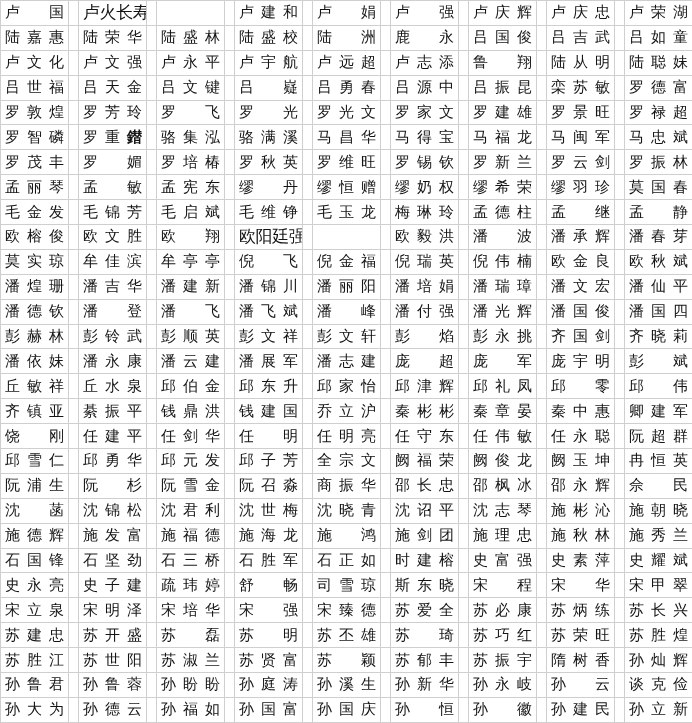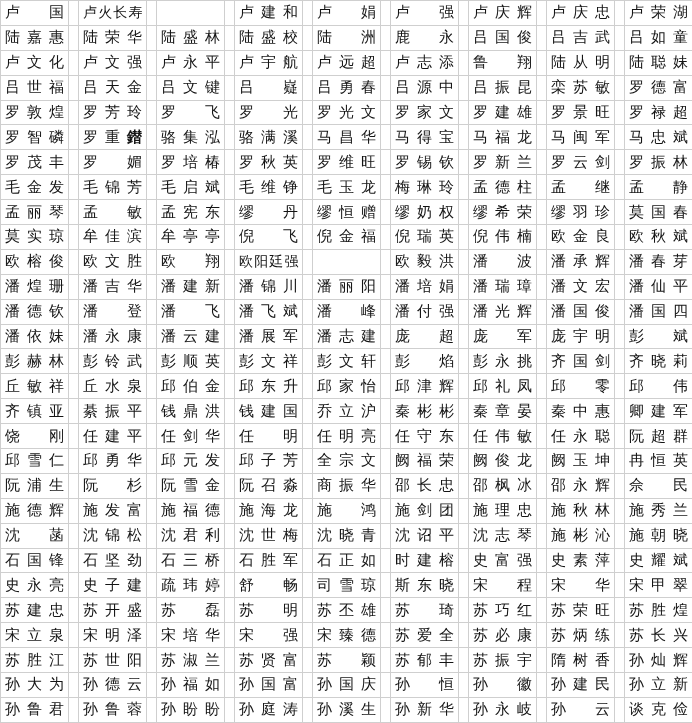--- a/index.html
+++ b/index.html
@@ -53,21 +53,21 @@
   }
   td.gap-cell {
     border-left: 1px solid #cfcfcf;
     border-right: 1px solid #cfcfcf;
     border-top: 1px solid #cfcfcf;
     border-bottom: 1px solid #cfcfcf;
     background: #ffffff;
   }
   
   td.name-cell.wide > span.nm {
-    font-size: 14px;
+    font-size: 17px;
     letter-spacing: -0.4px;
   }
   
   span.fallback-glyph {
     font-family: "DejaVu Sans", sans-serif;
     font-weight: 600;
   }
   td.empty-cell { background: #ffffff; }
 </style>
 </head>
@@ -348,20 +348,57 @@
         <td class="name-cell">
           <span class="nm">罗云剑</span>
         </td>
         <td class="gap-cell"></td>
         <td class="name-cell">
           <span class="nm">罗振林</span>
         </td>
       </tr>
       <tr>
         <td class="name-cell">
+          <span class="nm">孟丽琴</span>
+        </td>
+        <td class="gap-cell"></td>
+        <td class="name-cell">
+          <span class="nm">孟敏</span>
+        </td>
+        <td class="gap-cell"></td>
+        <td class="name-cell">
+          <span class="nm">孟宪东</span>
+        </td>
+        <td class="gap-cell"></td>
+        <td class="name-cell">
+          <span class="nm">缪丹</span>
+        </td>
+        <td class="gap-cell"></td>
+        <td class="name-cell">
+          <span class="nm">缪恒赠</span>
+        </td>
+        <td class="gap-cell"></td>
+        <td class="name-cell">
+          <span class="nm">缪奶权</span>
+        </td>
+        <td class="gap-cell"></td>
+        <td class="name-cell">
+          <span class="nm">缪希荣</span>
+        </td>
+        <td class="gap-cell"></td>
+        <td class="name-cell">
+          <span class="nm">缪羽珍</span>
+        </td>
+        <td class="gap-cell"></td>
+        <td class="name-cell">
+          <span class="nm">莫国春</span>
+        </td>
+      </tr>
+      <tr>
+        <td class="name-cell">
           <span class="nm">毛金发</span>
         </td>
         <td class="gap-cell"></td>
         <td class="name-cell">
           <span class="nm">毛锦芳</span>
         </td>
         <td class="gap-cell"></td>
         <td class="name-cell">
           <span class="nm">毛启斌</span>
         </td>
@@ -381,94 +418,20 @@
         <td class="name-cell">
           <span class="nm">孟德柱</span>
         </td>
         <td class="gap-cell"></td>
         <td class="name-cell">
           <span class="nm">孟继</span>
         </td>
         <td class="gap-cell"></td>
         <td class="name-cell">
           <span class="nm">孟静</span>
-        </td>
-      </tr>
-      <tr>
-        <td class="name-cell">
-          <span class="nm">孟丽琴</span>
-        </td>
-        <td class="gap-cell"></td>
-        <td class="name-cell">
-          <span class="nm">孟敏</span>
-        </td>
-        <td class="gap-cell"></td>
-        <td class="name-cell">
-          <span class="nm">孟宪东</span>
-        </td>
-        <td class="gap-cell"></td>
-        <td class="name-cell">
-          <span class="nm">缪丹</span>
-        </td>
-        <td class="gap-cell"></td>
-        <td class="name-cell">
-          <span class="nm">缪恒赠</span>
-        </td>
-        <td class="gap-cell"></td>
-        <td class="name-cell">
-          <span class="nm">缪奶权</span>
-        </td>
-        <td class="gap-cell"></td>
-        <td class="name-cell">
-          <span class="nm">缪希荣</span>
-        </td>
-        <td class="gap-cell"></td>
-        <td class="name-cell">
-          <span class="nm">缪羽珍</span>
-        </td>
-        <td class="gap-cell"></td>
-        <td class="name-cell">
-          <span class="nm">莫国春</span>
-        </td>
-      </tr>
-      <tr>
-        <td class="name-cell">
-          <span class="nm">莫实琼</span>
-        </td>
-        <td class="gap-cell"></td>
-        <td class="name-cell">
-          <span class="nm">牟佳滨</span>
-        </td>
-        <td class="gap-cell"></td>
-        <td class="name-cell">
-          <span class="nm">牟亭亭</span>
-        </td>
-        <td class="gap-cell"></td>
-        <td class="name-cell">
-          <span class="nm">倪飞</span>
-        </td>
-        <td class="gap-cell"></td>
-        <td class="name-cell">
-          <span class="nm">倪金福</span>
-        </td>
-        <td class="gap-cell"></td>
-        <td class="name-cell">
-          <span class="nm">倪瑞英</span>
-        </td>
-        <td class="gap-cell"></td>
-        <td class="name-cell">
-          <span class="nm">倪伟楠</span>
-        </td>
-        <td class="gap-cell"></td>
-        <td class="name-cell">
-          <span class="nm">欧金良</span>
-        </td>
-        <td class="gap-cell"></td>
-        <td class="name-cell">
-          <span class="nm">欧秋斌</span>
         </td>
       </tr>
       <tr>
         <td class="name-cell">
           <span class="nm">欧榕俊</span>
         </td>
         <td class="gap-cell"></td>
         <td class="name-cell">
           <span class="nm">欧文胜</span>
         </td>
@@ -496,20 +459,57 @@
         <td class="name-cell">
           <span class="nm">潘承辉</span>
         </td>
         <td class="gap-cell"></td>
         <td class="name-cell">
           <span class="nm">潘春芽</span>
         </td>
       </tr>
       <tr>
         <td class="name-cell">
+          <span class="nm">莫实琼</span>
+        </td>
+        <td class="gap-cell"></td>
+        <td class="name-cell">
+          <span class="nm">牟佳滨</span>
+        </td>
+        <td class="gap-cell"></td>
+        <td class="name-cell">
+          <span class="nm">牟亭亭</span>
+        </td>
+        <td class="gap-cell"></td>
+        <td class="name-cell">
+          <span class="nm">倪飞</span>
+        </td>
+        <td class="gap-cell"></td>
+        <td class="name-cell">
+          <span class="nm">倪金福</span>
+        </td>
+        <td class="gap-cell"></td>
+        <td class="name-cell">
+          <span class="nm">倪瑞英</span>
+        </td>
+        <td class="gap-cell"></td>
+        <td class="name-cell">
+          <span class="nm">倪伟楠</span>
+        </td>
+        <td class="gap-cell"></td>
+        <td class="name-cell">
+          <span class="nm">欧金良</span>
+        </td>
+        <td class="gap-cell"></td>
+        <td class="name-cell">
+          <span class="nm">欧秋斌</span>
+        </td>
+      </tr>
+      <tr>
+        <td class="name-cell">
           <span class="nm">潘煌珊</span>
         </td>
         <td class="gap-cell"></td>
         <td class="name-cell">
           <span class="nm">潘吉华</span>
         </td>
         <td class="gap-cell"></td>
         <td class="name-cell">
           <span class="nm">潘建新</span>
         </td>
@@ -570,20 +570,57 @@
         <td class="name-cell">
           <span class="nm">潘国俊</span>
         </td>
         <td class="gap-cell"></td>
         <td class="name-cell">
           <span class="nm">潘国四</span>
         </td>
       </tr>
       <tr>
         <td class="name-cell">
+          <span class="nm">彭赫林</span>
+        </td>
+        <td class="gap-cell"></td>
+        <td class="name-cell">
+          <span class="nm">彭铃武</span>
+        </td>
+        <td class="gap-cell"></td>
+        <td class="name-cell">
+          <span class="nm">彭顺英</span>
+        </td>
+        <td class="gap-cell"></td>
+        <td class="name-cell">
+          <span class="nm">彭文祥</span>
+        </td>
+        <td class="gap-cell"></td>
+        <td class="name-cell">
+          <span class="nm">彭文轩</span>
+        </td>
+        <td class="gap-cell"></td>
+        <td class="name-cell">
+          <span class="nm">彭焰</span>
+        </td>
+        <td class="gap-cell"></td>
+        <td class="name-cell">
+          <span class="nm">彭永挑</span>
+        </td>
+        <td class="gap-cell"></td>
+        <td class="name-cell">
+          <span class="nm">齐国剑</span>
+        </td>
+        <td class="gap-cell"></td>
+        <td class="name-cell">
+          <span class="nm">齐晓莉</span>
+        </td>
+      </tr>
+      <tr>
+        <td class="name-cell">
           <span class="nm">潘依妹</span>
         </td>
         <td class="gap-cell"></td>
         <td class="name-cell">
           <span class="nm">潘永康</span>
         </td>
         <td class="gap-cell"></td>
         <td class="name-cell">
           <span class="nm">潘云建</span>
         </td>
@@ -607,57 +644,20 @@
         <td class="name-cell">
           <span class="nm">庞宇明</span>
         </td>
         <td class="gap-cell"></td>
         <td class="name-cell">
           <span class="nm">彭斌</span>
         </td>
       </tr>
       <tr>
         <td class="name-cell">
-          <span class="nm">彭赫林</span>
-        </td>
-        <td class="gap-cell"></td>
-        <td class="name-cell">
-          <span class="nm">彭铃武</span>
-        </td>
-        <td class="gap-cell"></td>
-        <td class="name-cell">
-          <span class="nm">彭顺英</span>
-        </td>
-        <td class="gap-cell"></td>
-        <td class="name-cell">
-          <span class="nm">彭文祥</span>
-        </td>
-        <td class="gap-cell"></td>
-        <td class="name-cell">
-          <span class="nm">彭文轩</span>
-        </td>
-        <td class="gap-cell"></td>
-        <td class="name-cell">
-          <span class="nm">彭焰</span>
-        </td>
-        <td class="gap-cell"></td>
-        <td class="name-cell">
-          <span class="nm">彭永挑</span>
-        </td>
-        <td class="gap-cell"></td>
-        <td class="name-cell">
-          <span class="nm">齐国剑</span>
-        </td>
-        <td class="gap-cell"></td>
-        <td class="name-cell">
-          <span class="nm">齐晓莉</span>
-        </td>
-      </tr>
-      <tr>
-        <td class="name-cell">
           <span class="nm">丘敏祥</span>
         </td>
         <td class="gap-cell"></td>
         <td class="name-cell">
           <span class="nm">丘水泉</span>
         </td>
         <td class="gap-cell"></td>
         <td class="name-cell">
           <span class="nm">邱伯金</span>
         </td>
@@ -829,20 +829,57 @@
         <td class="name-cell">
           <span class="nm">邵永辉</span>
         </td>
         <td class="gap-cell"></td>
         <td class="name-cell">
           <span class="nm">佘民</span>
         </td>
       </tr>
       <tr>
         <td class="name-cell">
+          <span class="nm">沈菡</span>
+        </td>
+        <td class="gap-cell"></td>
+        <td class="name-cell">
+          <span class="nm">沈锦松</span>
+        </td>
+        <td class="gap-cell"></td>
+        <td class="name-cell">
+          <span class="nm">沈君利</span>
+        </td>
+        <td class="gap-cell"></td>
+        <td class="name-cell">
+          <span class="nm">沈世梅</span>
+        </td>
+        <td class="gap-cell"></td>
+        <td class="name-cell">
+          <span class="nm">沈晓青</span>
+        </td>
+        <td class="gap-cell"></td>
+        <td class="name-cell">
+          <span class="nm">沈诏平</span>
+        </td>
+        <td class="gap-cell"></td>
+        <td class="name-cell">
+          <span class="nm">沈志琴</span>
+        </td>
+        <td class="gap-cell"></td>
+        <td class="name-cell">
+          <span class="nm">施彬沁</span>
+        </td>
+        <td class="gap-cell"></td>
+        <td class="name-cell">
+          <span class="nm">施朝晓</span>
+        </td>
+      </tr>
+      <tr>
+        <td class="name-cell">
           <span class="nm">施德辉</span>
         </td>
         <td class="gap-cell"></td>
         <td class="name-cell">
           <span class="nm">施发富</span>
         </td>
         <td class="gap-cell"></td>
         <td class="name-cell">
           <span class="nm">施福德</span>
         </td>
@@ -866,57 +903,20 @@
         <td class="name-cell">
           <span class="nm">施秋林</span>
         </td>
         <td class="gap-cell"></td>
         <td class="name-cell">
           <span class="nm">施秀兰</span>
         </td>
       </tr>
       <tr>
         <td class="name-cell">
-          <span class="nm">沈菡</span>
-        </td>
-        <td class="gap-cell"></td>
-        <td class="name-cell">
-          <span class="nm">沈锦松</span>
-        </td>
-        <td class="gap-cell"></td>
-        <td class="name-cell">
-          <span class="nm">沈君利</span>
-        </td>
-        <td class="gap-cell"></td>
-        <td class="name-cell">
-          <span class="nm">沈世梅</span>
-        </td>
-        <td class="gap-cell"></td>
-        <td class="name-cell">
-          <span class="nm">沈晓青</span>
-        </td>
-        <td class="gap-cell"></td>
-        <td class="name-cell">
-          <span class="nm">沈诏平</span>
-        </td>
-        <td class="gap-cell"></td>
-        <td class="name-cell">
-          <span class="nm">沈志琴</span>
-        </td>
-        <td class="gap-cell"></td>
-        <td class="name-cell">
-          <span class="nm">施彬沁</span>
-        </td>
-        <td class="gap-cell"></td>
-        <td class="name-cell">
-          <span class="nm">施朝晓</span>
-        </td>
-      </tr>
-      <tr>
-        <td class="name-cell">
           <span class="nm">石国锋</span>
         </td>
         <td class="gap-cell"></td>
         <td class="name-cell">
           <span class="nm">石坚劲</span>
         </td>
         <td class="gap-cell"></td>
         <td class="name-cell">
           <span class="nm">石三桥</span>
         </td>
@@ -977,20 +977,57 @@
         <td class="name-cell">
           <span class="nm">宋华</span>
         </td>
         <td class="gap-cell"></td>
         <td class="name-cell">
           <span class="nm">宋甲翠</span>
         </td>
       </tr>
       <tr>
         <td class="name-cell">
+          <span class="nm">宋立泉</span>
+        </td>
+        <td class="gap-cell"></td>
+        <td class="name-cell">
+          <span class="nm">宋明泽</span>
+        </td>
+        <td class="gap-cell"></td>
+        <td class="name-cell">
+          <span class="nm">宋培华</span>
+        </td>
+        <td class="gap-cell"></td>
+        <td class="name-cell">
+          <span class="nm">宋强</span>
+        </td>
+        <td class="gap-cell"></td>
+        <td class="name-cell">
+          <span class="nm">宋臻德</span>
+        </td>
+        <td class="gap-cell"></td>
+        <td class="name-cell">
+          <span class="nm">苏爱全</span>
+        </td>
+        <td class="gap-cell"></td>
+        <td class="name-cell">
+          <span class="nm">苏必康</span>
+        </td>
+        <td class="gap-cell"></td>
+        <td class="name-cell">
+          <span class="nm">苏炳练</span>
+        </td>
+        <td class="gap-cell"></td>
+        <td class="name-cell">
+          <span class="nm">苏长兴</span>
+        </td>
+      </tr>
+      <tr>
+        <td class="name-cell">
           <span class="nm">苏建忠</span>
         </td>
         <td class="gap-cell"></td>
         <td class="name-cell">
           <span class="nm">苏开盛</span>
         </td>
         <td class="gap-cell"></td>
         <td class="name-cell">
           <span class="nm">苏磊</span>
         </td>
@@ -1014,57 +1051,20 @@
         <td class="name-cell">
           <span class="nm">苏荣旺</span>
         </td>
         <td class="gap-cell"></td>
         <td class="name-cell">
           <span class="nm">苏胜煌</span>
         </td>
       </tr>
       <tr>
         <td class="name-cell">
-          <span class="nm">宋立泉</span>
-        </td>
-        <td class="gap-cell"></td>
-        <td class="name-cell">
-          <span class="nm">宋明泽</span>
-        </td>
-        <td class="gap-cell"></td>
-        <td class="name-cell">
-          <span class="nm">宋培华</span>
-        </td>
-        <td class="gap-cell"></td>
-        <td class="name-cell">
-          <span class="nm">宋强</span>
-        </td>
-        <td class="gap-cell"></td>
-        <td class="name-cell">
-          <span class="nm">宋臻德</span>
-        </td>
-        <td class="gap-cell"></td>
-        <td class="name-cell">
-          <span class="nm">苏爱全</span>
-        </td>
-        <td class="gap-cell"></td>
-        <td class="name-cell">
-          <span class="nm">苏必康</span>
-        </td>
-        <td class="gap-cell"></td>
-        <td class="name-cell">
-          <span class="nm">苏炳练</span>
-        </td>
-        <td class="gap-cell"></td>
-        <td class="name-cell">
-          <span class="nm">苏长兴</span>
-        </td>
-      </tr>
-      <tr>
-        <td class="name-cell">
           <span class="nm">苏胜江</span>
         </td>
         <td class="gap-cell"></td>
         <td class="name-cell">
           <span class="nm">苏世阳</span>
         </td>
         <td class="gap-cell"></td>
         <td class="name-cell">
           <span class="nm">苏淑兰</span>
         </td>
@@ -1088,20 +1088,57 @@
         <td class="name-cell">
           <span class="nm">隋树香</span>
         </td>
         <td class="gap-cell"></td>
         <td class="name-cell">
           <span class="nm">孙灿辉</span>
         </td>
       </tr>
       <tr>
         <td class="name-cell">
+          <span class="nm">孙鲁君</span>
+        </td>
+        <td class="gap-cell"></td>
+        <td class="name-cell">
+          <span class="nm">孙鲁蓉</span>
+        </td>
+        <td class="gap-cell"></td>
+        <td class="name-cell">
+          <span class="nm">孙盼盼</span>
+        </td>
+        <td class="gap-cell"></td>
+        <td class="name-cell">
+          <span class="nm">孙庭涛</span>
+        </td>
+        <td class="gap-cell"></td>
+        <td class="name-cell">
+          <span class="nm">孙溪生</span>
+        </td>
+        <td class="gap-cell"></td>
+        <td class="name-cell">
+          <span class="nm">孙新华</span>
+        </td>
+        <td class="gap-cell"></td>
+        <td class="name-cell">
+          <span class="nm">孙永岐</span>
+        </td>
+        <td class="gap-cell"></td>
+        <td class="name-cell">
+          <span class="nm">孙云</span>
+        </td>
+        <td class="gap-cell"></td>
+        <td class="name-cell">
+          <span class="nm">谈克俭</span>
+        </td>
+      </tr>
+      <tr>
+        <td class="name-cell">
           <span class="nm">孙大为</span>
         </td>
         <td class="gap-cell"></td>
         <td class="name-cell">
           <span class="nm">孙德云</span>
         </td>
         <td class="gap-cell"></td>
         <td class="name-cell">
           <span class="nm">孙福如</span>
         </td>
@@ -1121,57 +1158,20 @@
         <td class="name-cell">
           <span class="nm">孙徽</span>
         </td>
         <td class="gap-cell"></td>
         <td class="name-cell">
           <span class="nm">孙建民</span>
         </td>
         <td class="gap-cell"></td>
         <td class="name-cell">
           <span class="nm">孙立新</span>
-        </td>
-      </tr>
-      <tr>
-        <td class="name-cell">
-          <span class="nm">孙鲁君</span>
-        </td>
-        <td class="gap-cell"></td>
-        <td class="name-cell">
-          <span class="nm">孙鲁蓉</span>
-        </td>
-        <td class="gap-cell"></td>
-        <td class="name-cell">
-          <span class="nm">孙盼盼</span>
-        </td>
-        <td class="gap-cell"></td>
-        <td class="name-cell">
-          <span class="nm">孙庭涛</span>
-        </td>
-        <td class="gap-cell"></td>
-        <td class="name-cell">
-          <span class="nm">孙溪生</span>
-        </td>
-        <td class="gap-cell"></td>
-        <td class="name-cell">
-          <span class="nm">孙新华</span>
-        </td>
-        <td class="gap-cell"></td>
-        <td class="name-cell">
-          <span class="nm">孙永岐</span>
-        </td>
-        <td class="gap-cell"></td>
-        <td class="name-cell">
-          <span class="nm">孙云</span>
-        </td>
-        <td class="gap-cell"></td>
-        <td class="name-cell">
-          <span class="nm">谈克俭</span>
         </td>
       </tr>
       <tr>
         <td class="name-cell"></td>
         <td class="gap-cell"></td>
         <td class="name-cell"></td>
         <td class="gap-cell"></td>
         <td class="name-cell"></td>
         <td class="gap-cell"></td>
         <td class="name-cell"></td>

